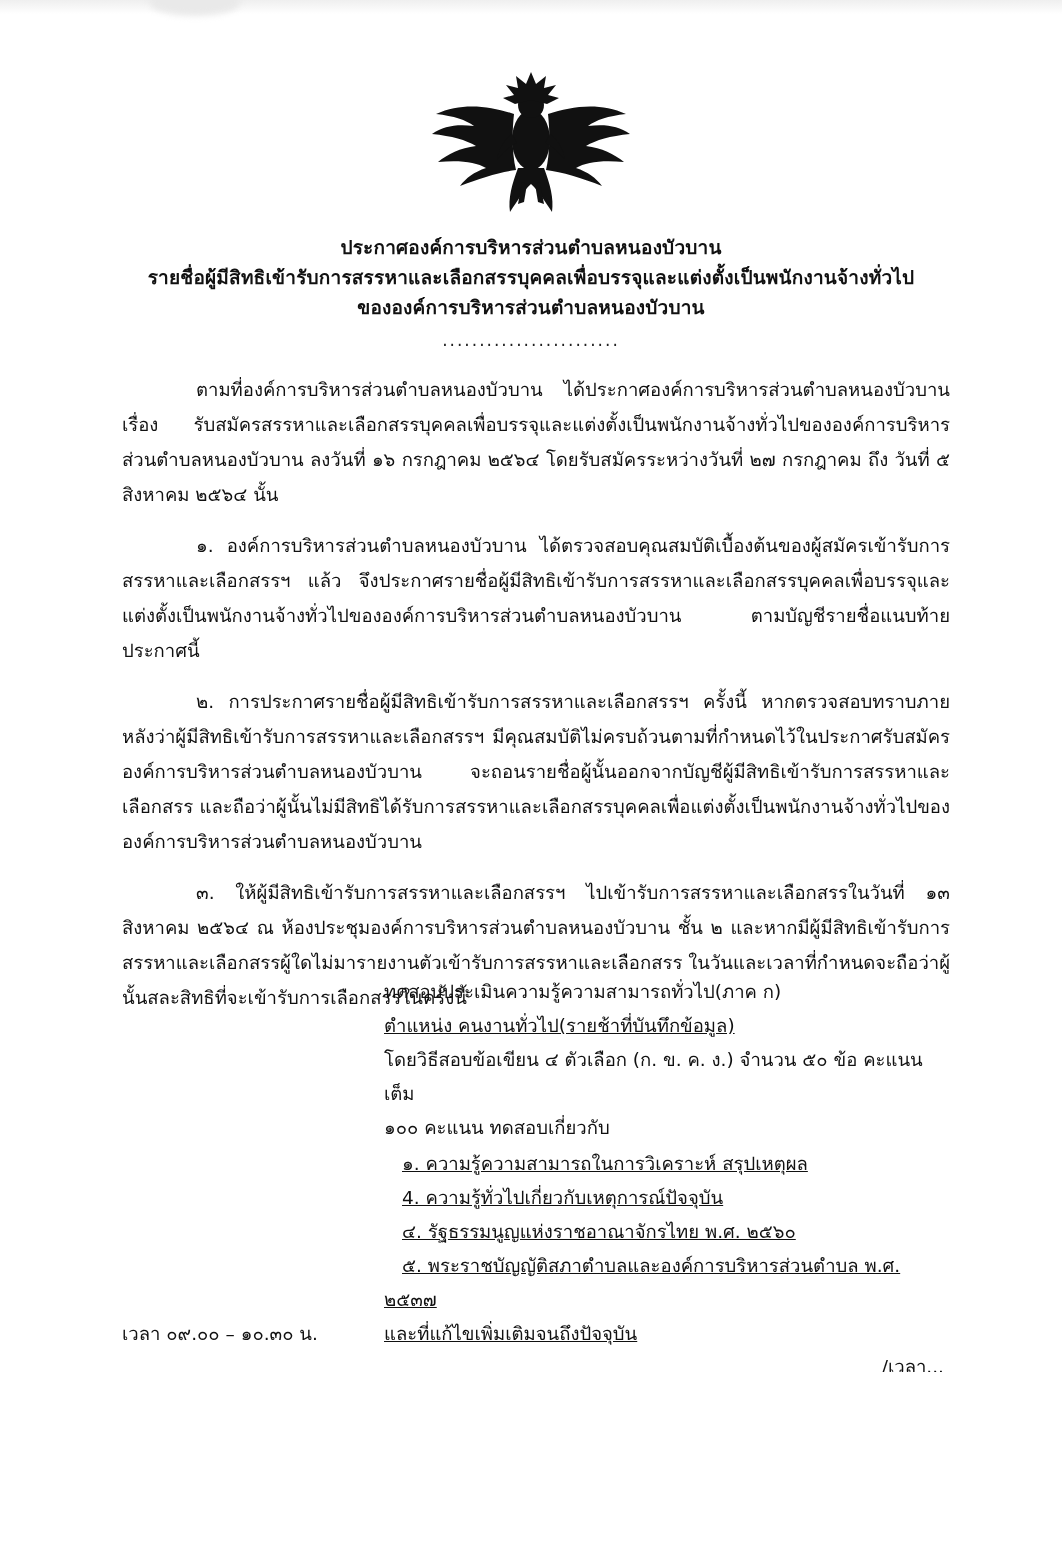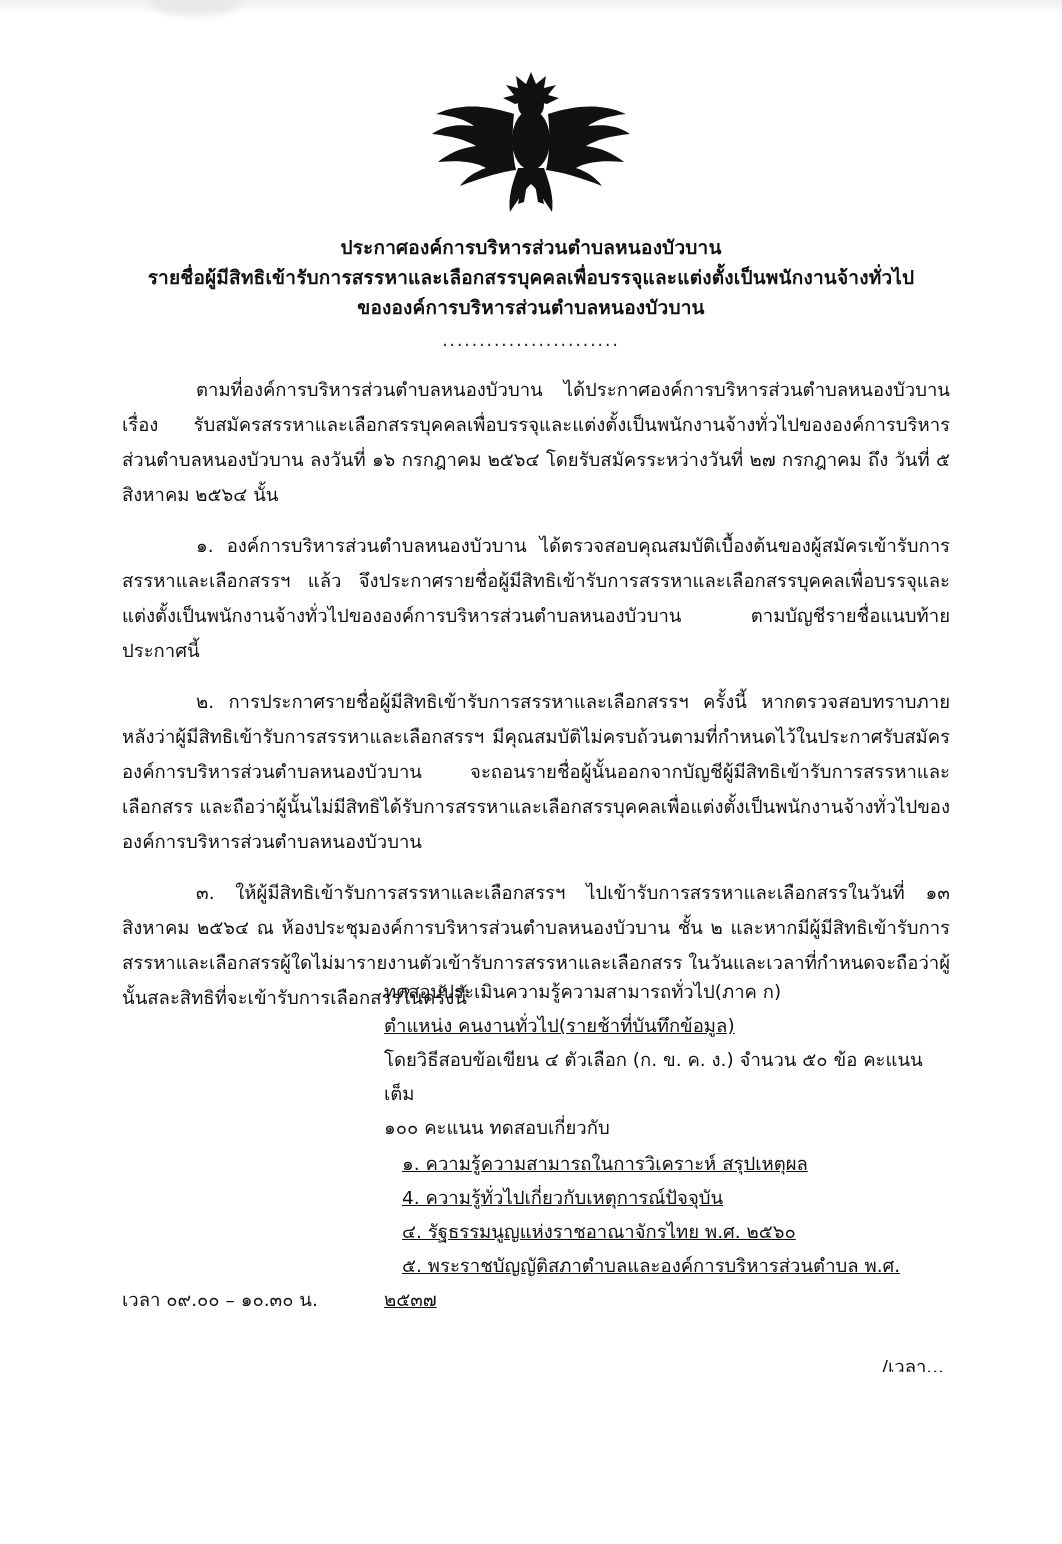--- a/index.html
+++ b/index.html
@@ -219,20 +219,21 @@
         <div class="sched-detail">
           <div>ทดสอบประเมินความรู้ความสามารถทั่วไป(ภาค ก)</div>
           <div class="u">ตำแหน่ง คนงานทั่วไป(รายช้าที่บันทึกข้อมูล)</div>
           <div>โดยวิธีสอบข้อเขียน ๔ ตัวเลือก (ก. ข. ค. ง.)  จำนวน ๕๐ ข้อ คะแนนเต็ม</div>
           <div>๑๐๐ คะแนน ทดสอบเกี่ยวกับ</div>
           <div class="sched-list">
             <div class="sched-item">๑. ความรู้ความสามารถในการวิเคราะห์  สรุปเหตุผล</div>
             <div class="sched-item">4. ความรู้ทั่วไปเกี่ยวกับเหตุการณ์ปัจจุบัน</div>
             <div class="sched-item">๔. รัฐธรรมนูญแห่งราชอาณาจักรไทย  พ.ศ. ๒๕๖๐</div>
             <div class="sched-item">๕. พระราชบัญญัติสภาตำบลและองค์การบริหารส่วนตำบล  พ.ศ. ๒๕๓๗</div>
+            <div class="sched-item tight">และที่แก้ไขเพิ่มเติมจนถึงปัจจุบัน</div>
           </div>
         </div>
       </div>
     </div>
 
     <div class="footer-note">/เวลา...</div>
 
     <div class="watermark">
       <div class="cs-badge">CS</div>
       <div class="cs-text">สแกนด้วย CamScanner</div>

